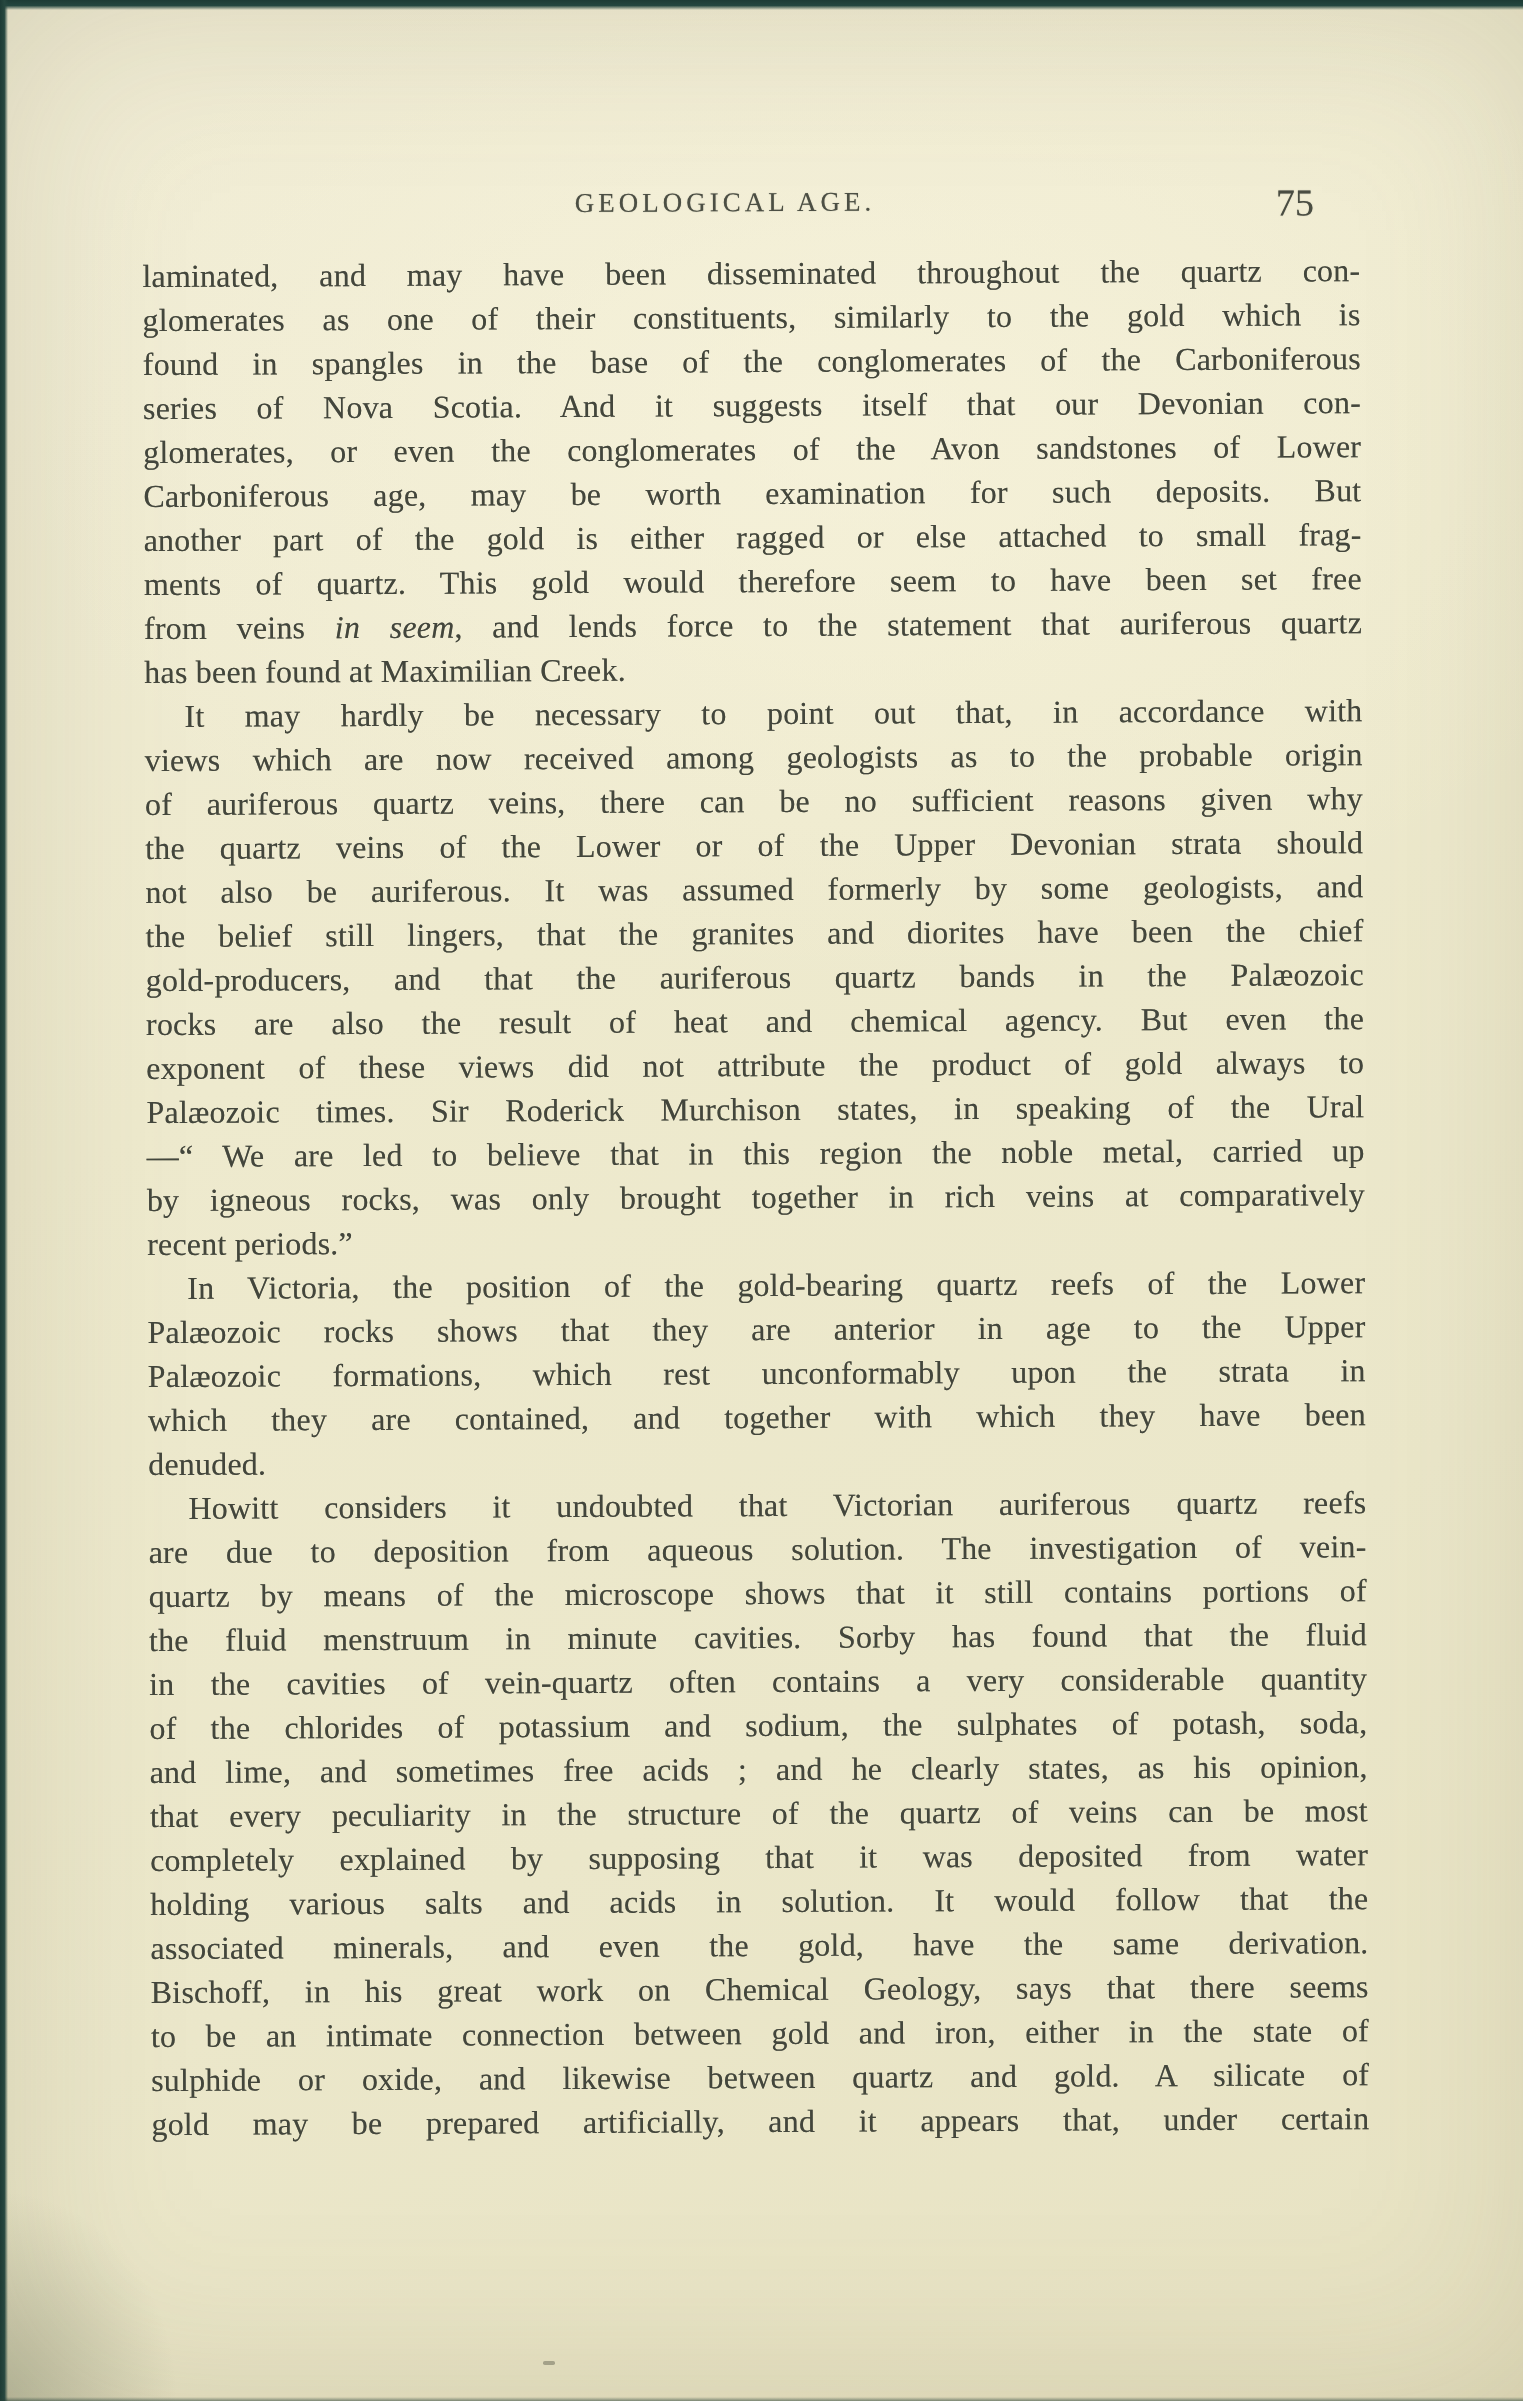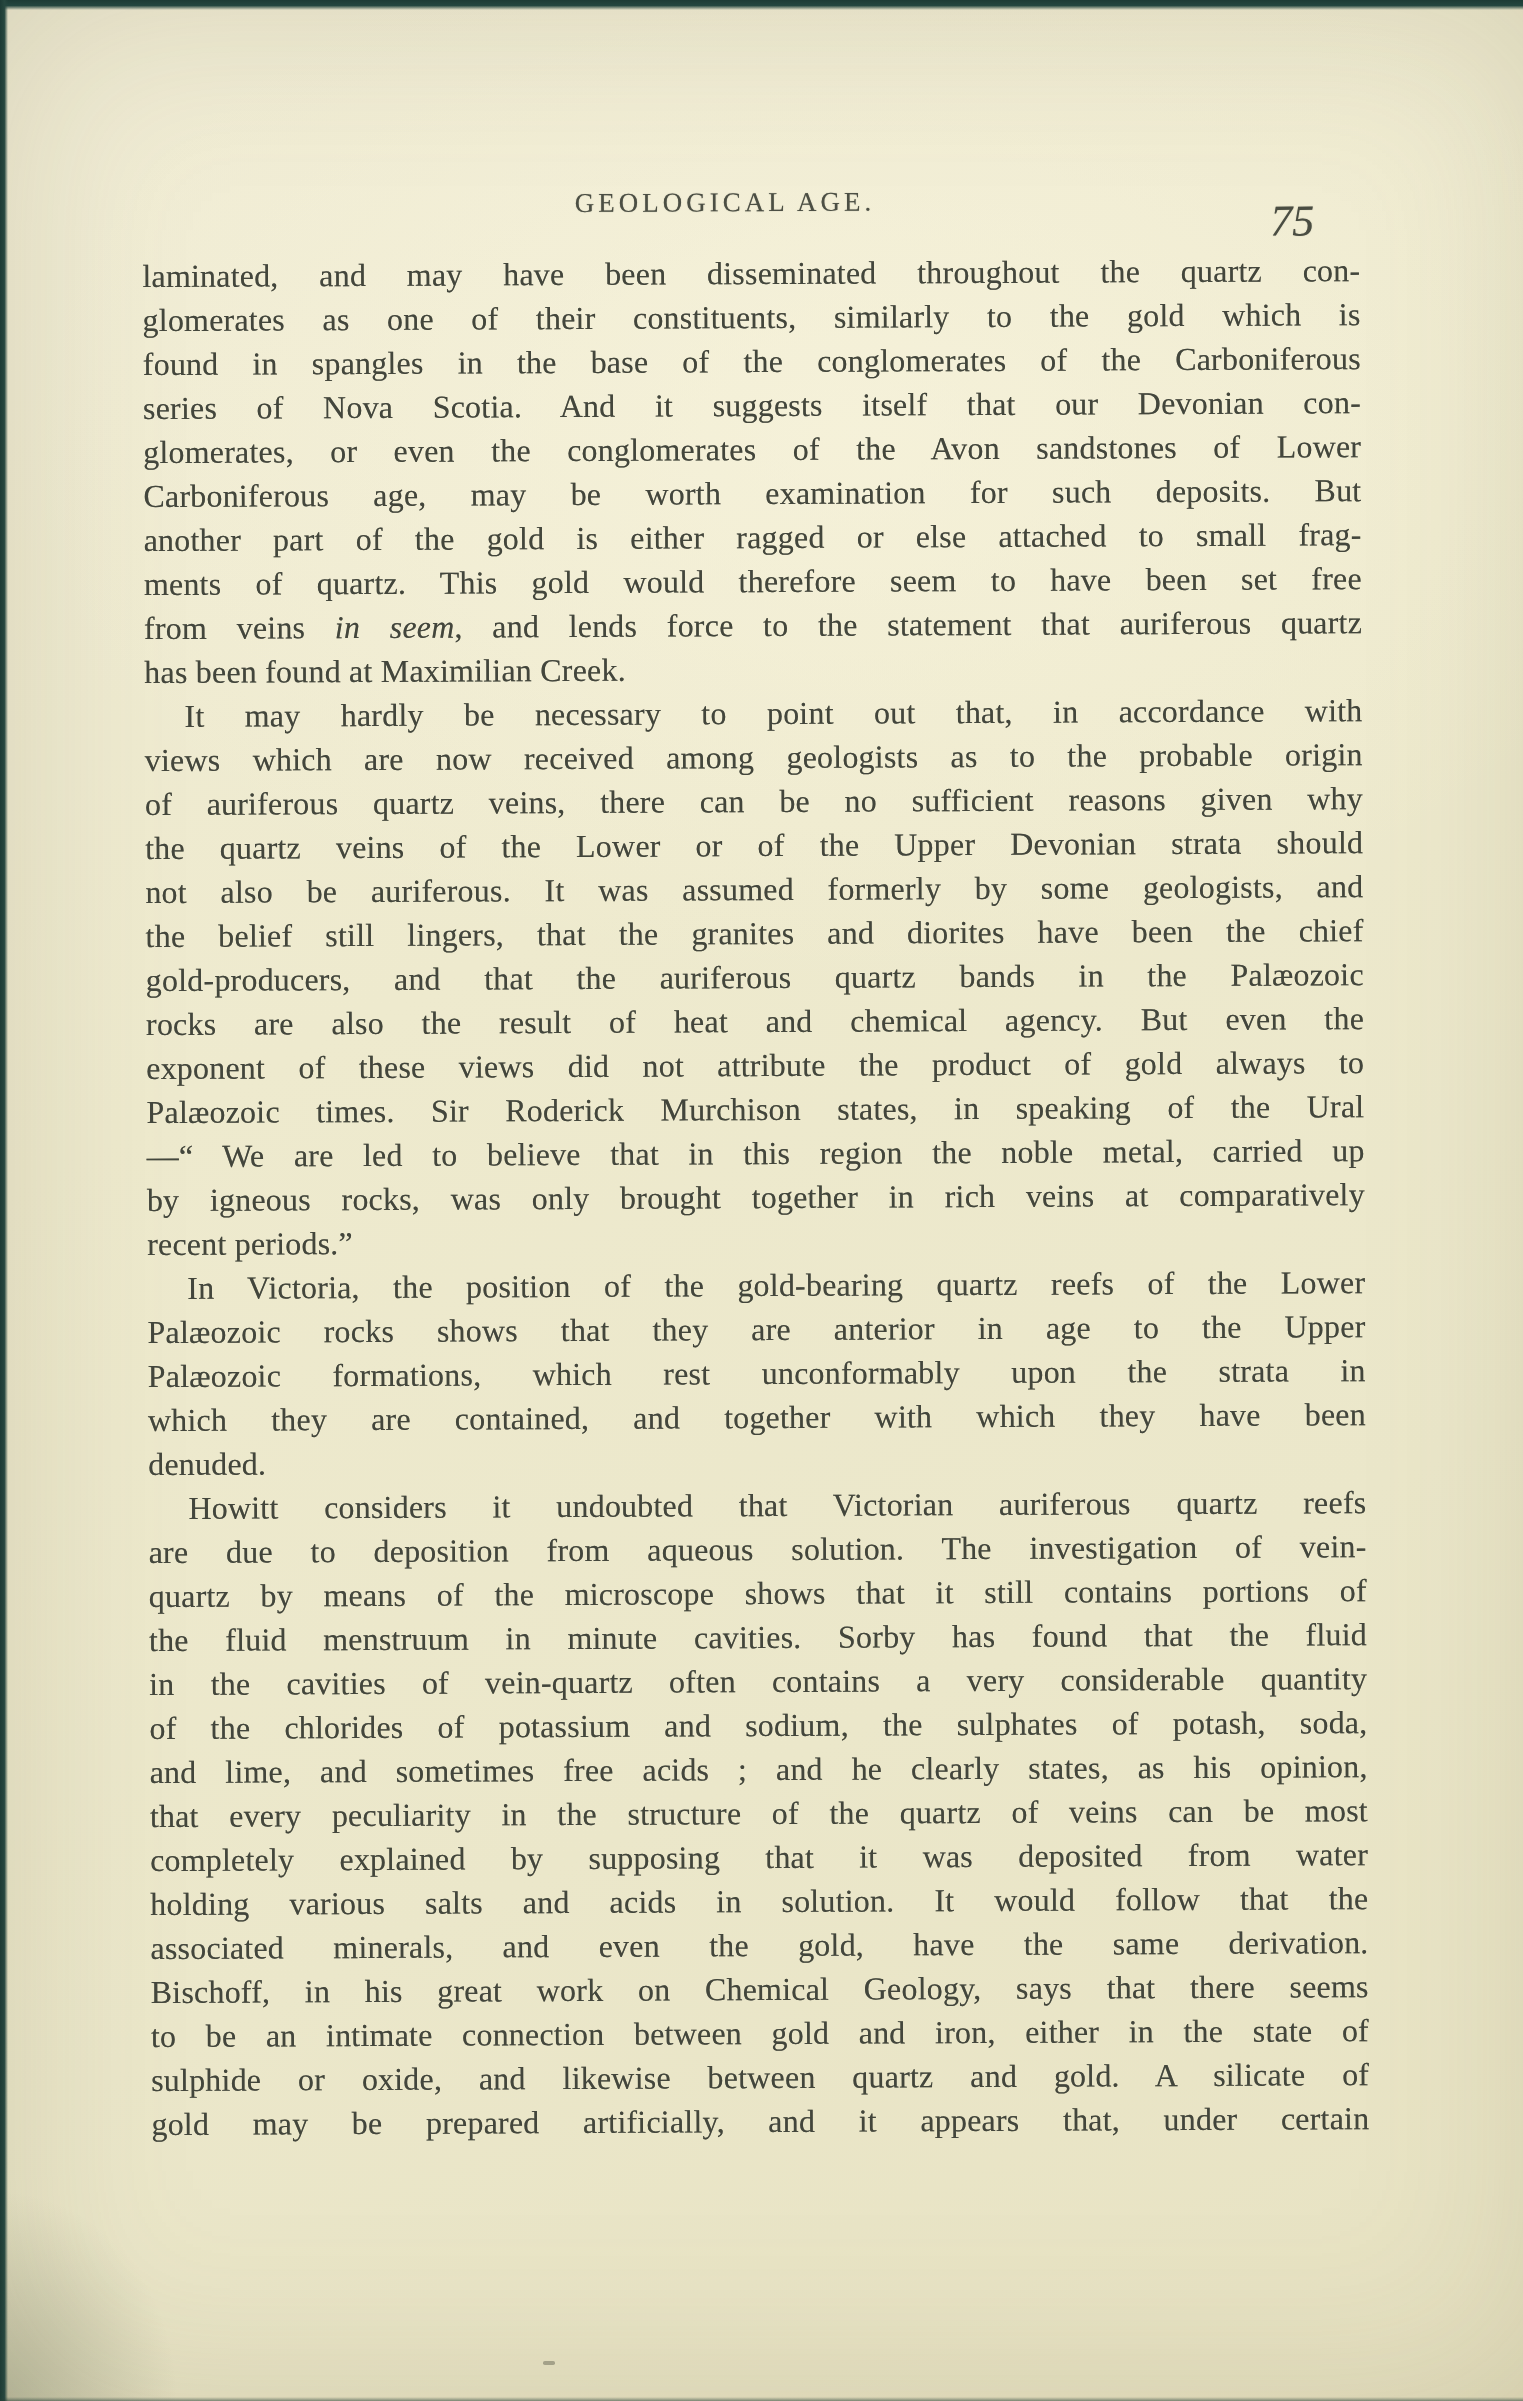--- a/index.html
+++ b/index.html
@@ -60,25 +60,24 @@
     margin-left: -26px;
     top: 5.3px;
     font-size: 27px;
     letter-spacing: 4px;
     color: #4c4f44;
     text-shadow: 0 0 0.9px rgba(76,79,68,0.55);
     white-space: nowrap;
   }
   .page-number {
     position: absolute;
-    right: 46px; top: 16px;
-    font-size: 44px;
+    right: 46px; top: 1px;
+    font-size: 38px;
     color: #4a4d42;
     text-shadow: 0 0 0.9px rgba(74,77,66,0.5);
-    font-style: italic;
   }
   .body-text {
     position: absolute;
     left: 141px; top: 251px; width: 1218px;
     font-size: 32px;
     line-height: 44px;
     color: #43463c;
     letter-spacing: 0.2px;
     text-shadow: 0 0 0.6px rgba(67,70,60,0.55);
   }

